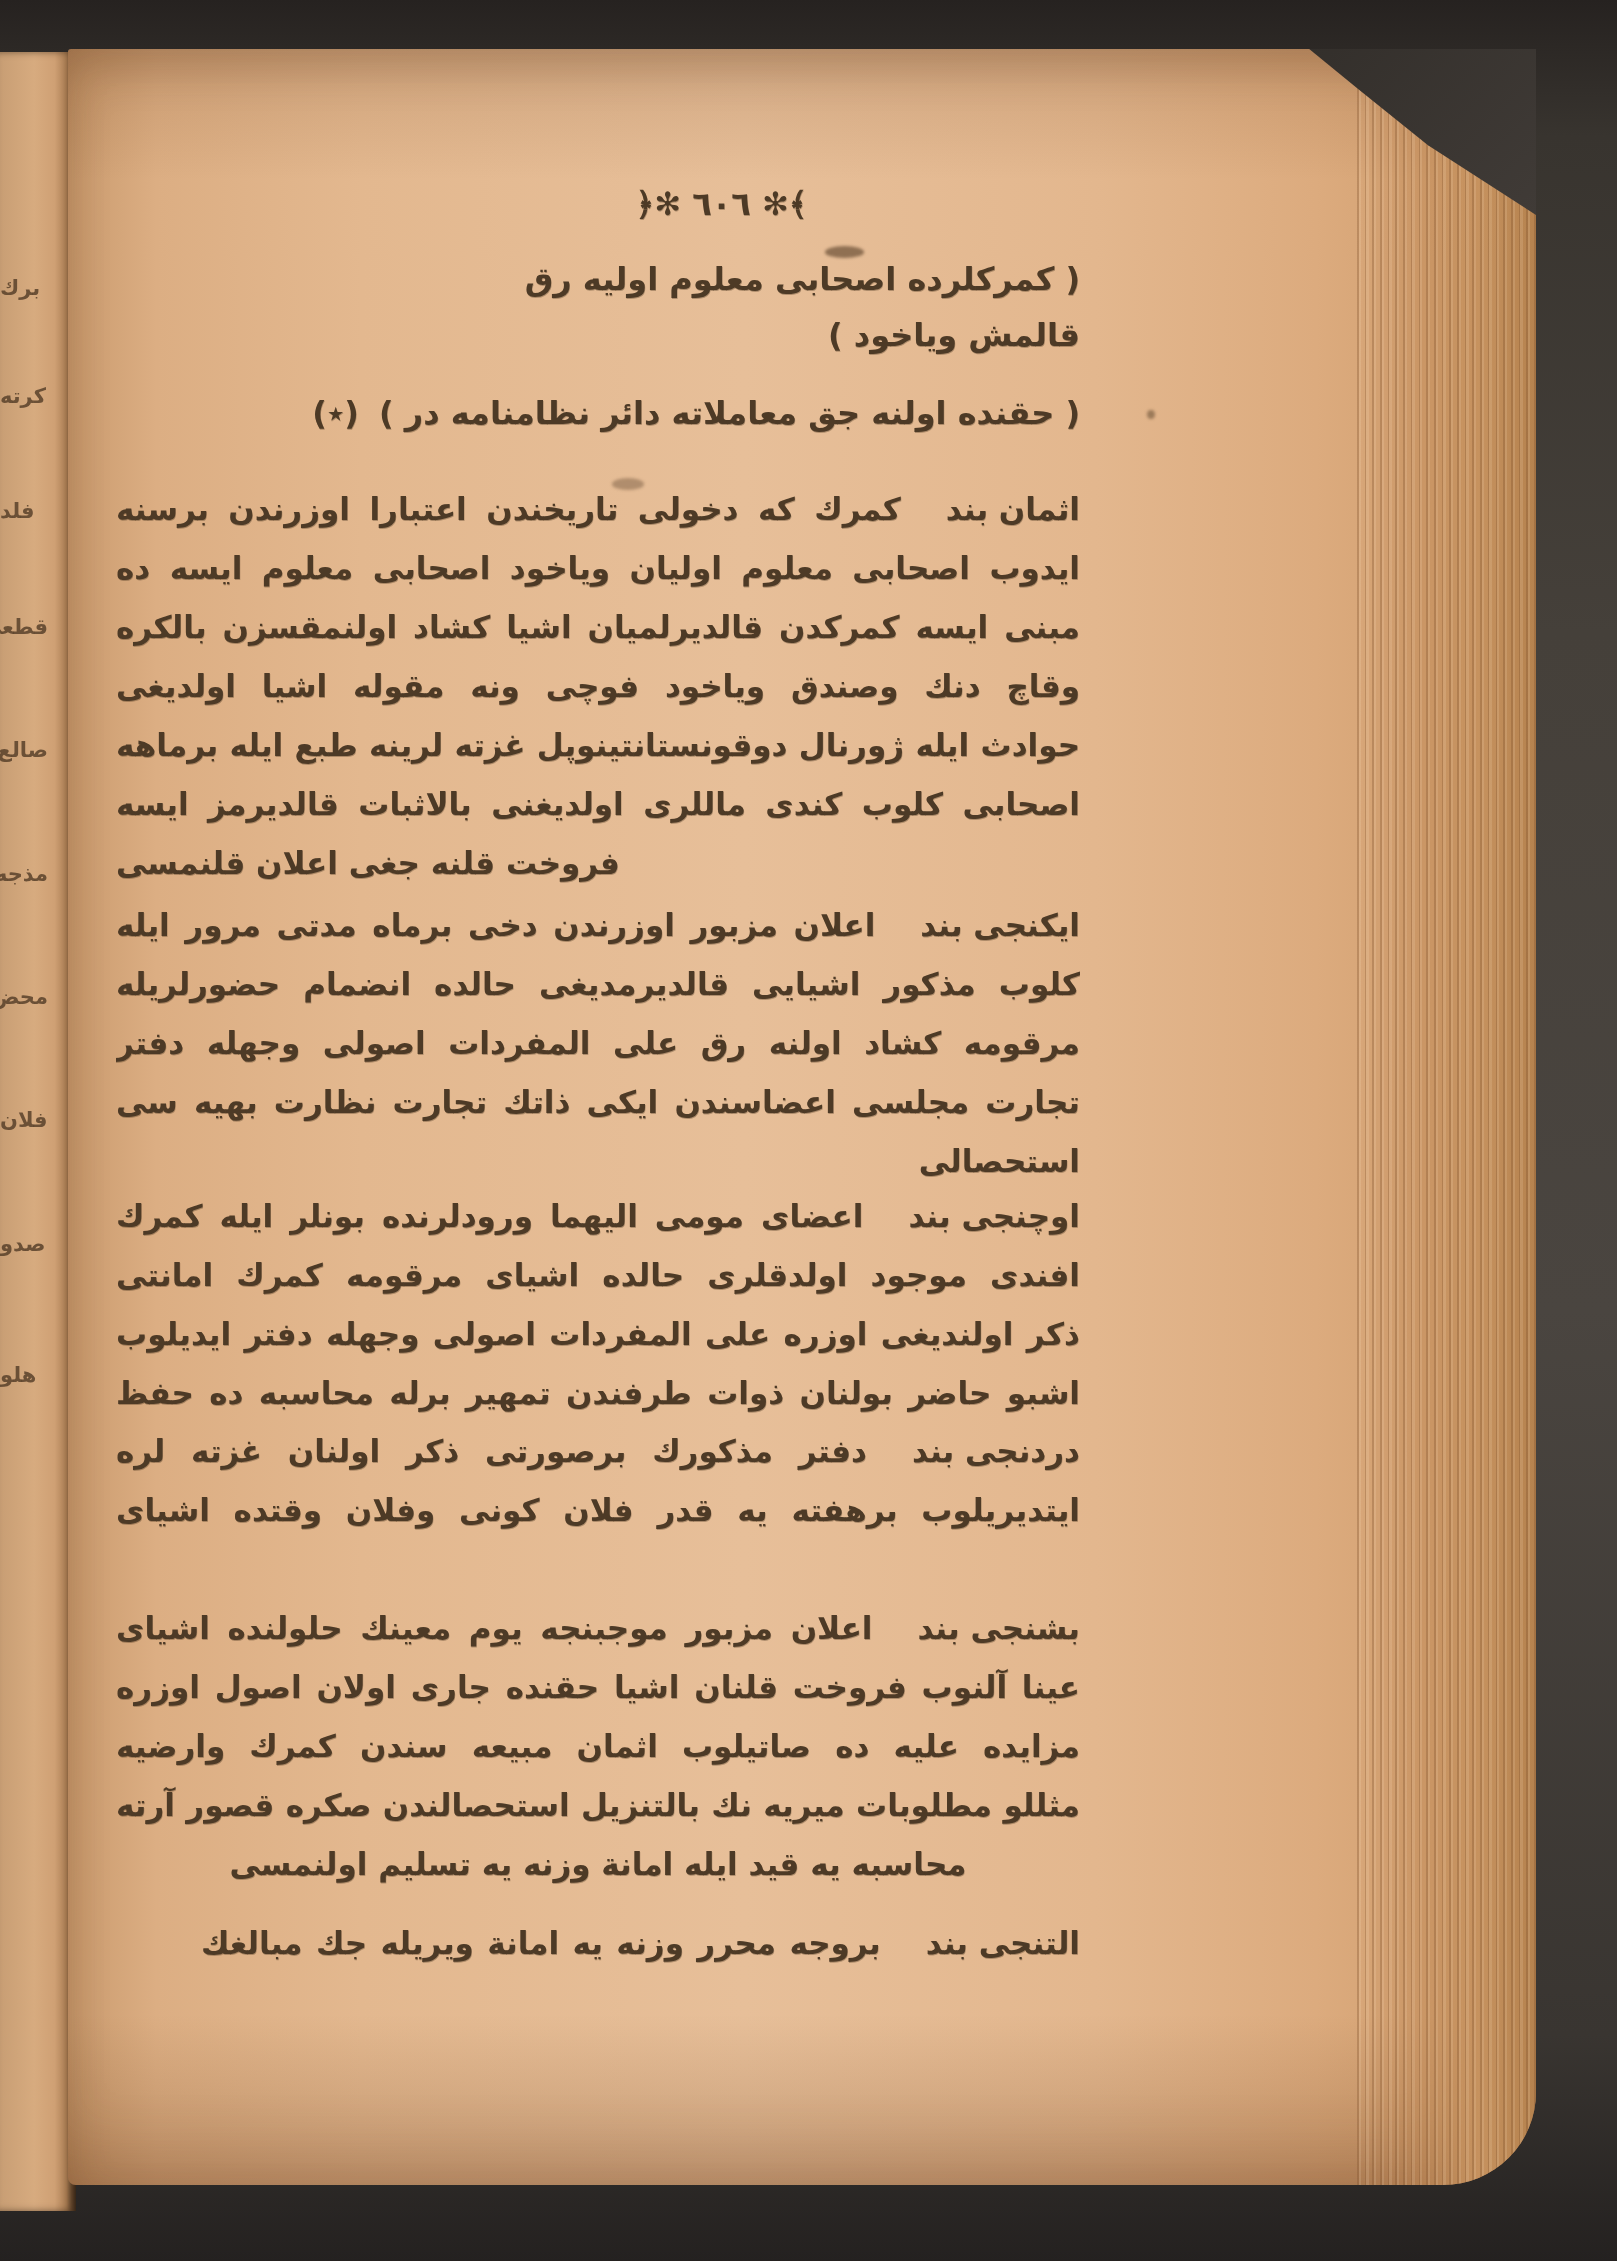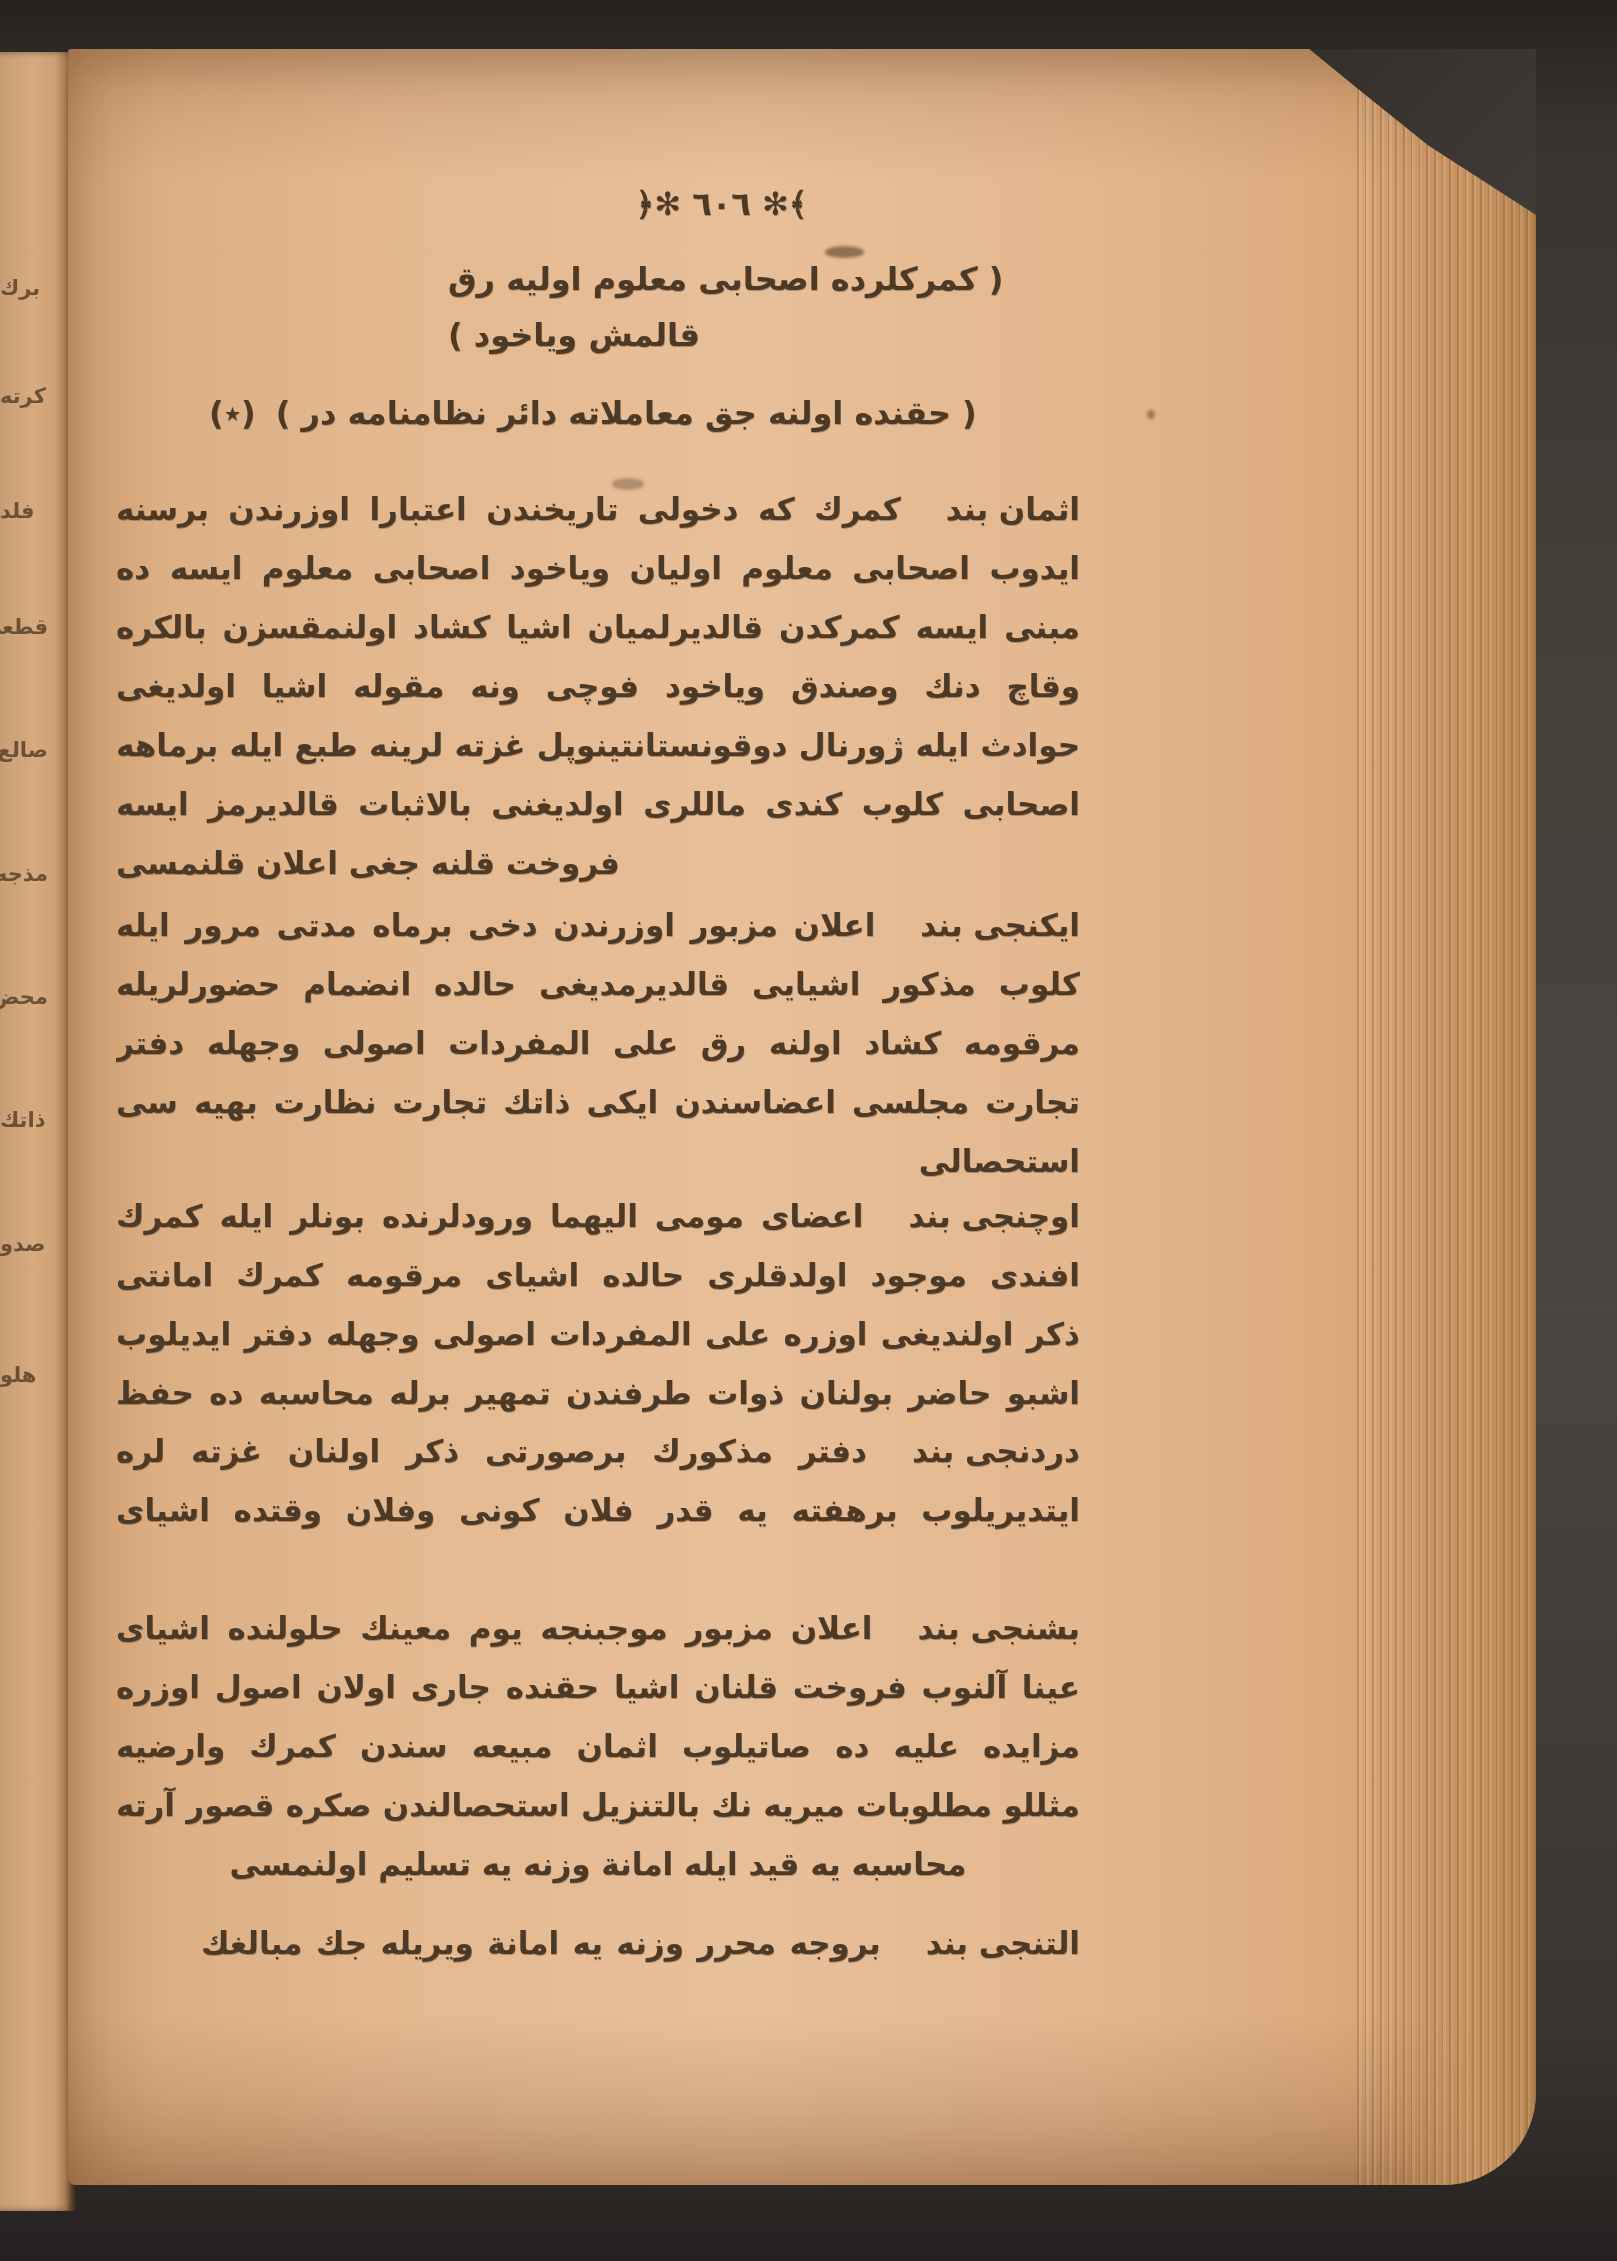--- a/index.html
+++ b/index.html
@@ -47,21 +47,21 @@
   
   .content{
     position:absolute;left:48px;top:0;width:964px;height:2136px;
     direction:rtl;color:#4d3a26;font-weight:700;
     text-shadow:0.5px 0.7px 0 rgba(62,42,22,.33);
   }
   .pagenum{
     position:absolute;top:136px;left:0;width:964px;padding-left:247px;box-sizing:border-box;
     font-size:32px;text-align:center;letter-spacing:4.6px;
   }
-  .title{position:absolute;left:0;width:964px;box-sizing:border-box;font-size:32px;line-height:56px;text-align:left;}
+  .title{position:absolute;left:0;width:964px;box-sizing:border-box;font-size:32px;line-height:56px;text-align:right;}
   .t1{top:202px;padding-left:332px;}
   .t2{top:270px;padding-left:332px;}
   .t3{top:336px;padding-left:93px;}
   .fnmark{margin-right:20px;}
   .par{position:absolute;left:0;width:964px;}
   .p1{top:432px;} .p2{top:848px;} .p3{top:1139px;} .p4{top:1374px;} .p5{top:1551px;} .p6{top:1866px;}
   .line{height:59px;font-size:31px;line-height:56px;direction:rtl;overflow:hidden;}
   .line.j{text-align:justify;text-align-last:justify;}
   .line.r{text-align:right;}
   .line.l{text-align:left;}
@@ -75,21 +75,21 @@
 <body>
 
 <div class="facing">
   <span class="frag" style="top:224px">برك</span>
   <span class="frag" style="top:332px">كرته</span>
   <span class="frag" style="top:447px">فلد</span>
   <span class="frag" style="top:563px">قطعی</span>
   <span class="frag" style="top:686px">صالع</span>
   <span class="frag" style="top:810px">مذجه</span>
   <span class="frag" style="top:933px">محض</span>
-  <span class="frag" style="top:1056px">ذاتك</span>
+  <span class="frag" style="top:1056px">فلان</span>
   <span class="frag" style="top:1180px">صدو</span>
   <span class="frag" style="top:1311px">هلو</span>
 </div>
 
 <div class="page">
   <div class="fore"></div>
   <div class="notch"></div>
   <div class="stain a"></div>
   <div class="stain b"></div>
   <div class="stain c"></div>

